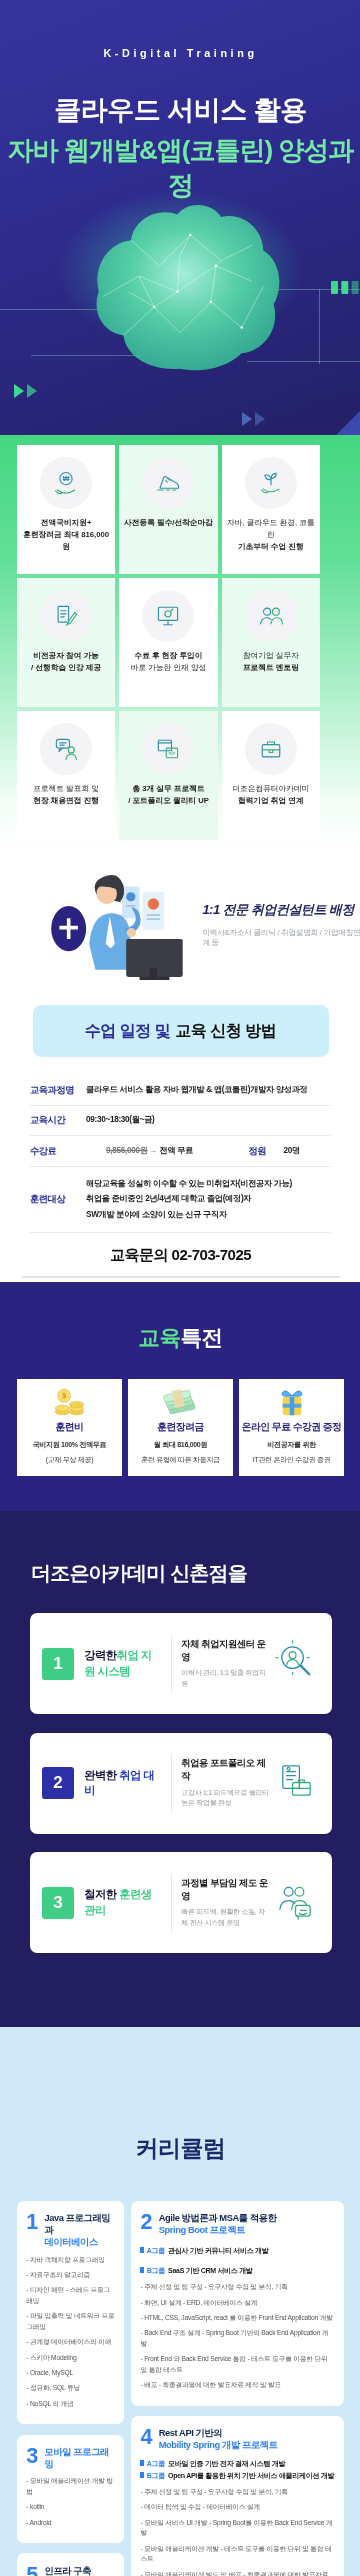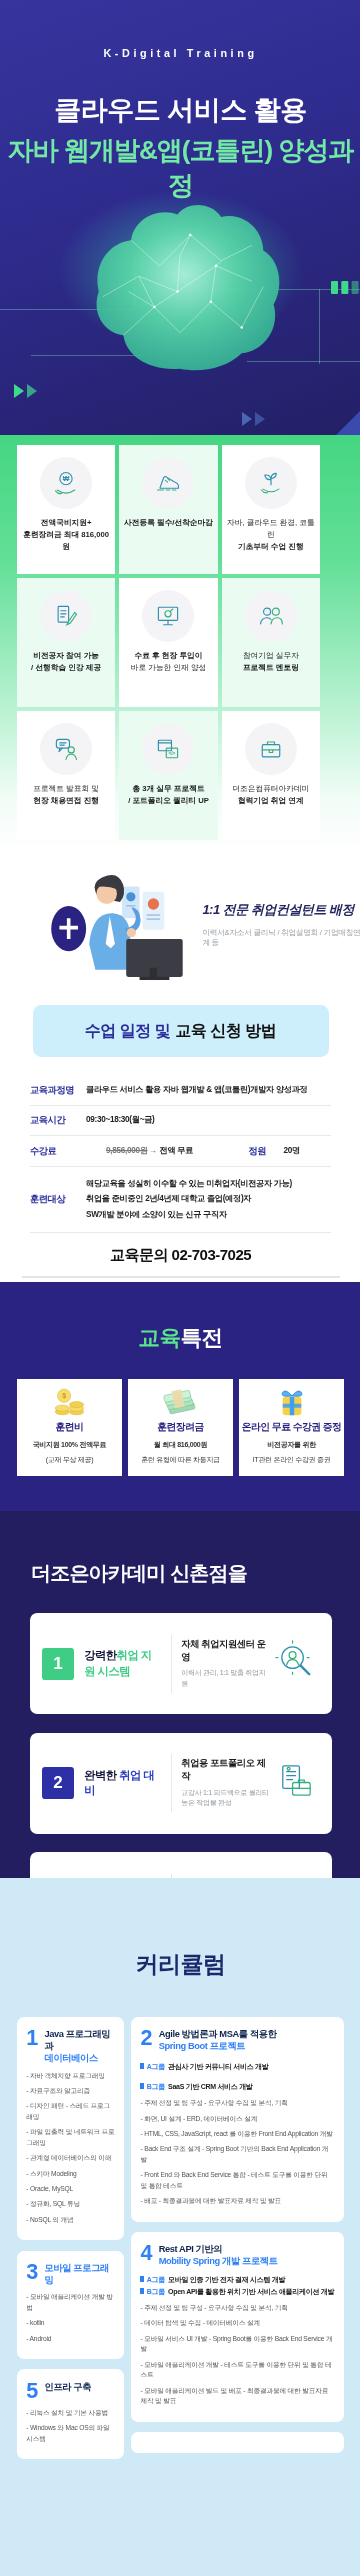--- a/index.html
+++ b/index.html
@@ -60,40 +60,40 @@
   .special{height:229px;background:#2b2382;}
   .sp-title{padding-top:41px;text-align:center;font-size:21.6px;font-weight:bold;letter-spacing:-0.5px;}
   .sp-title .g{color:#5be48f;} .sp-title .w{color:#fff;}
   .sp-cards{display:flex;gap:6.2px;margin:27px 17px 0;}
   .sp-card{flex:1;background:#fff;height:97px;text-align:center;}
   .sp-ic{height:33px;margin-top:7.2px;}
   .sp-name{font-size:9.8px;font-weight:bold;color:#2b2382;margin-top:2.1px;letter-spacing:-0.5px;}
   .sp-line{font-size:7px;color:#333;margin-top:4.6px;letter-spacing:-0.3px;}
   .sp-line.b{font-weight:bold;margin-top:6.2px;}
   
-  .reasons{height:367px;background:#221e60;}
+  .reasons{height:516px;background:#221e60;}
   .rs-h1{margin:49px 0 0 31px;color:#fff;font-size:20px;font-weight:bold;letter-spacing:-0.8px;}
   .rs-h2{margin:5.2px 0 0 31px;display:flex;align-items:center;}
   .rs-h2 span{color:#50e08d;font-size:20px;font-weight:bold;letter-spacing:-0.8px;}
   .rs-h2 i{flex:1;height:1px;background:#55517f;margin:7.2px 20.6px 0 11.3px;}
   .rs-cards{margin-top:26px;}
   .rs-card{width:302px;height:101px;background:#fff;border-radius:7.2px;margin:0 auto 18.5px;
     display:flex;align-items:center;padding:0 12.4px;box-sizing:border-box;}
   .rs-num{width:32px;height:32px;flex:none;border-radius:3.1px;color:#fff;font-size:17px;font-weight:bold;
     display:flex;align-items:center;justify-content:center;}
   .rs-title{width:78px;flex:none;margin-left:10.3px;font-size:11.3px;font-weight:bold;line-height:1.35;letter-spacing:-0.5px;color:#15183c;}
   .rs-title .hl-green{color:#3fcd86;} .rs-title .hl-blue{color:#2c3ec1;}
   .rs-sep{width:0.5px;height:58px;background:#e8e8e8;flex:none;margin:0 9.3px;}
   .rs-body{flex:1;}
   .rs-head{font-size:9.3px;font-weight:bold;color:#1c1c1c;letter-spacing:-0.4px;}
   .rs-sub{font-size:7px;color:#8e949a;margin-top:4.6px;letter-spacing:-0.3px;line-height:1.5;}
   .rs-ic{flex:none;margin-left:2.1px;}
   
   .curr{height:902px;background:#cfeaf6;}
-  .cu-title{padding-top:71px;text-align:center;font-size:23px;font-weight:bold;color:#19296b;letter-spacing:-0.5px;}
+  .cu-title{padding-top:106px;text-align:center;font-size:23px;font-weight:bold;color:#19296b;letter-spacing:-0.5px;}
   .cu-cols{display:flex;gap:7.2px;margin:37px 17px 0;align-items:flex-start;}
   .cu-left{width:107px;flex:none;}
   .cu-right{flex:1;}
   .cu-card{background:#fff;border-radius:7.2px;padding:10.3px 9.3px;margin-bottom:10.3px;}
   .cu-head{display:flex;align-items:flex-start;}
   .cu-num{font-size:21.6px;font-weight:bold;color:#2f80f5;line-height:1;margin-right:6.2px;}
   .cu-tt{font-size:9.3px;font-weight:bold;line-height:1.3;letter-spacing:-0.4px;color:#10254f;padding-top:1px;}
   .cu-tt .blue{color:#2f80f5;}
   .cu-groups{margin-top:7.2px;}
   .cu-groups.inline{display:flex;gap:8.2px;flex-wrap:wrap;}

